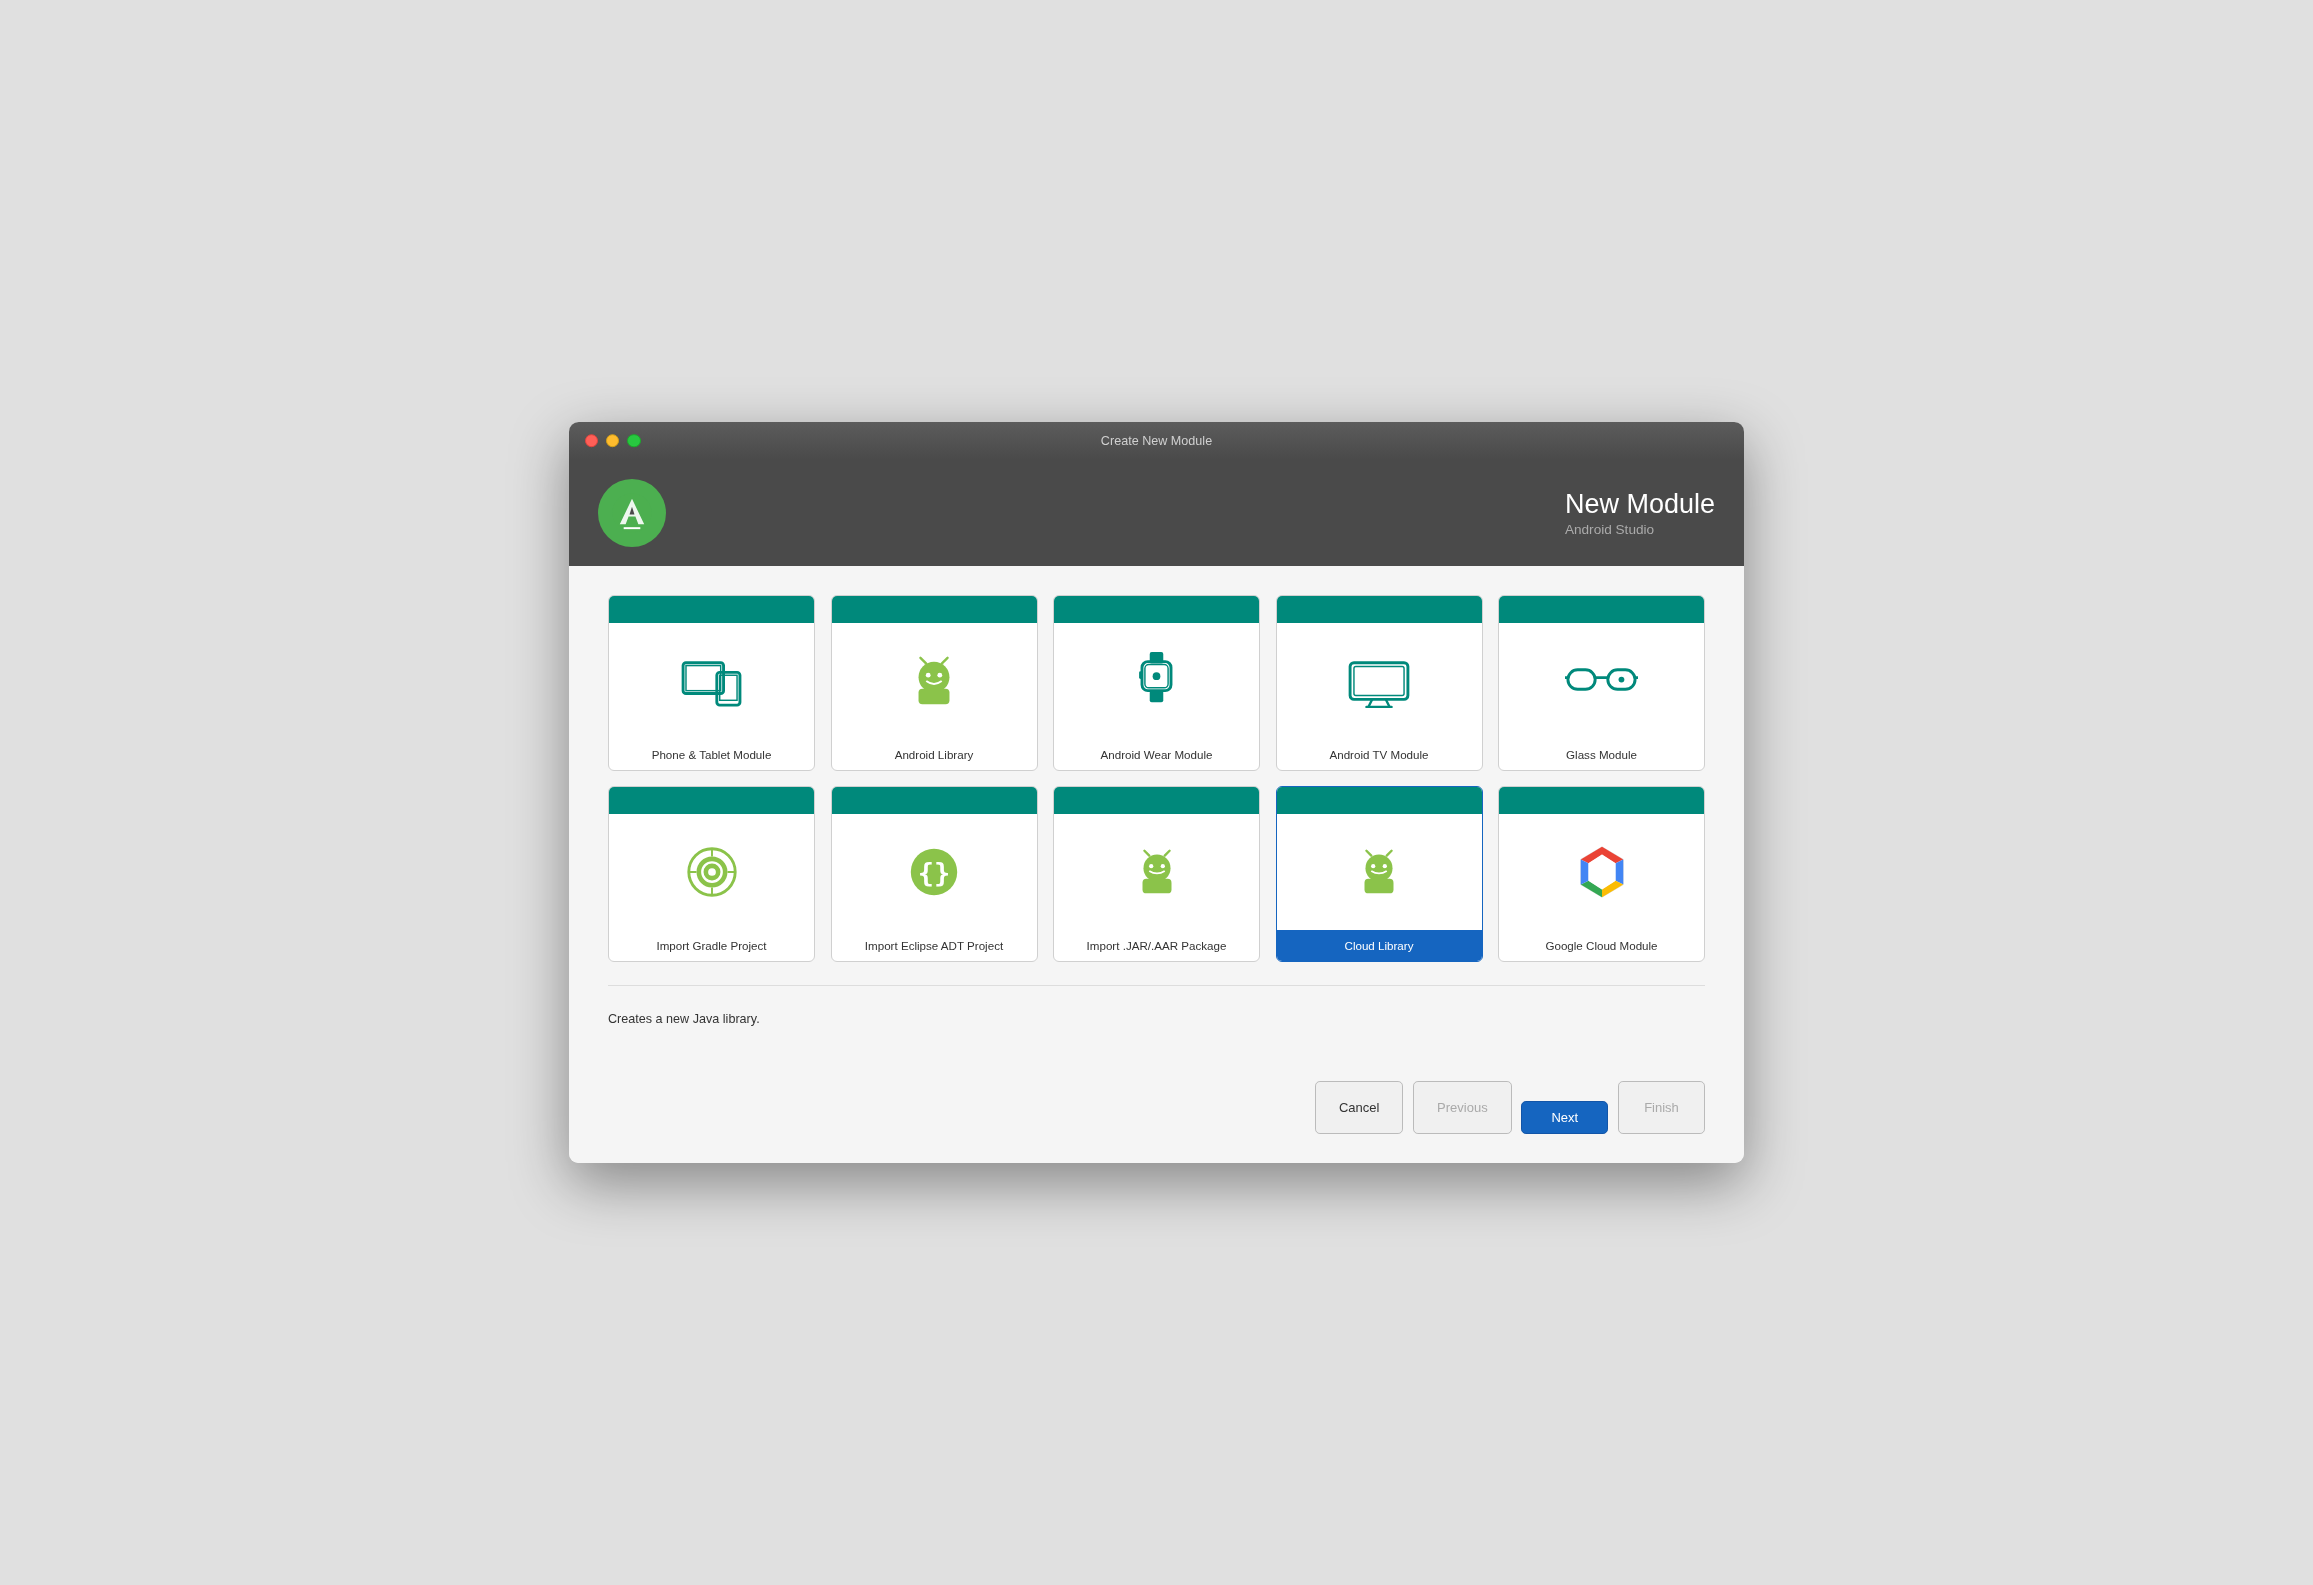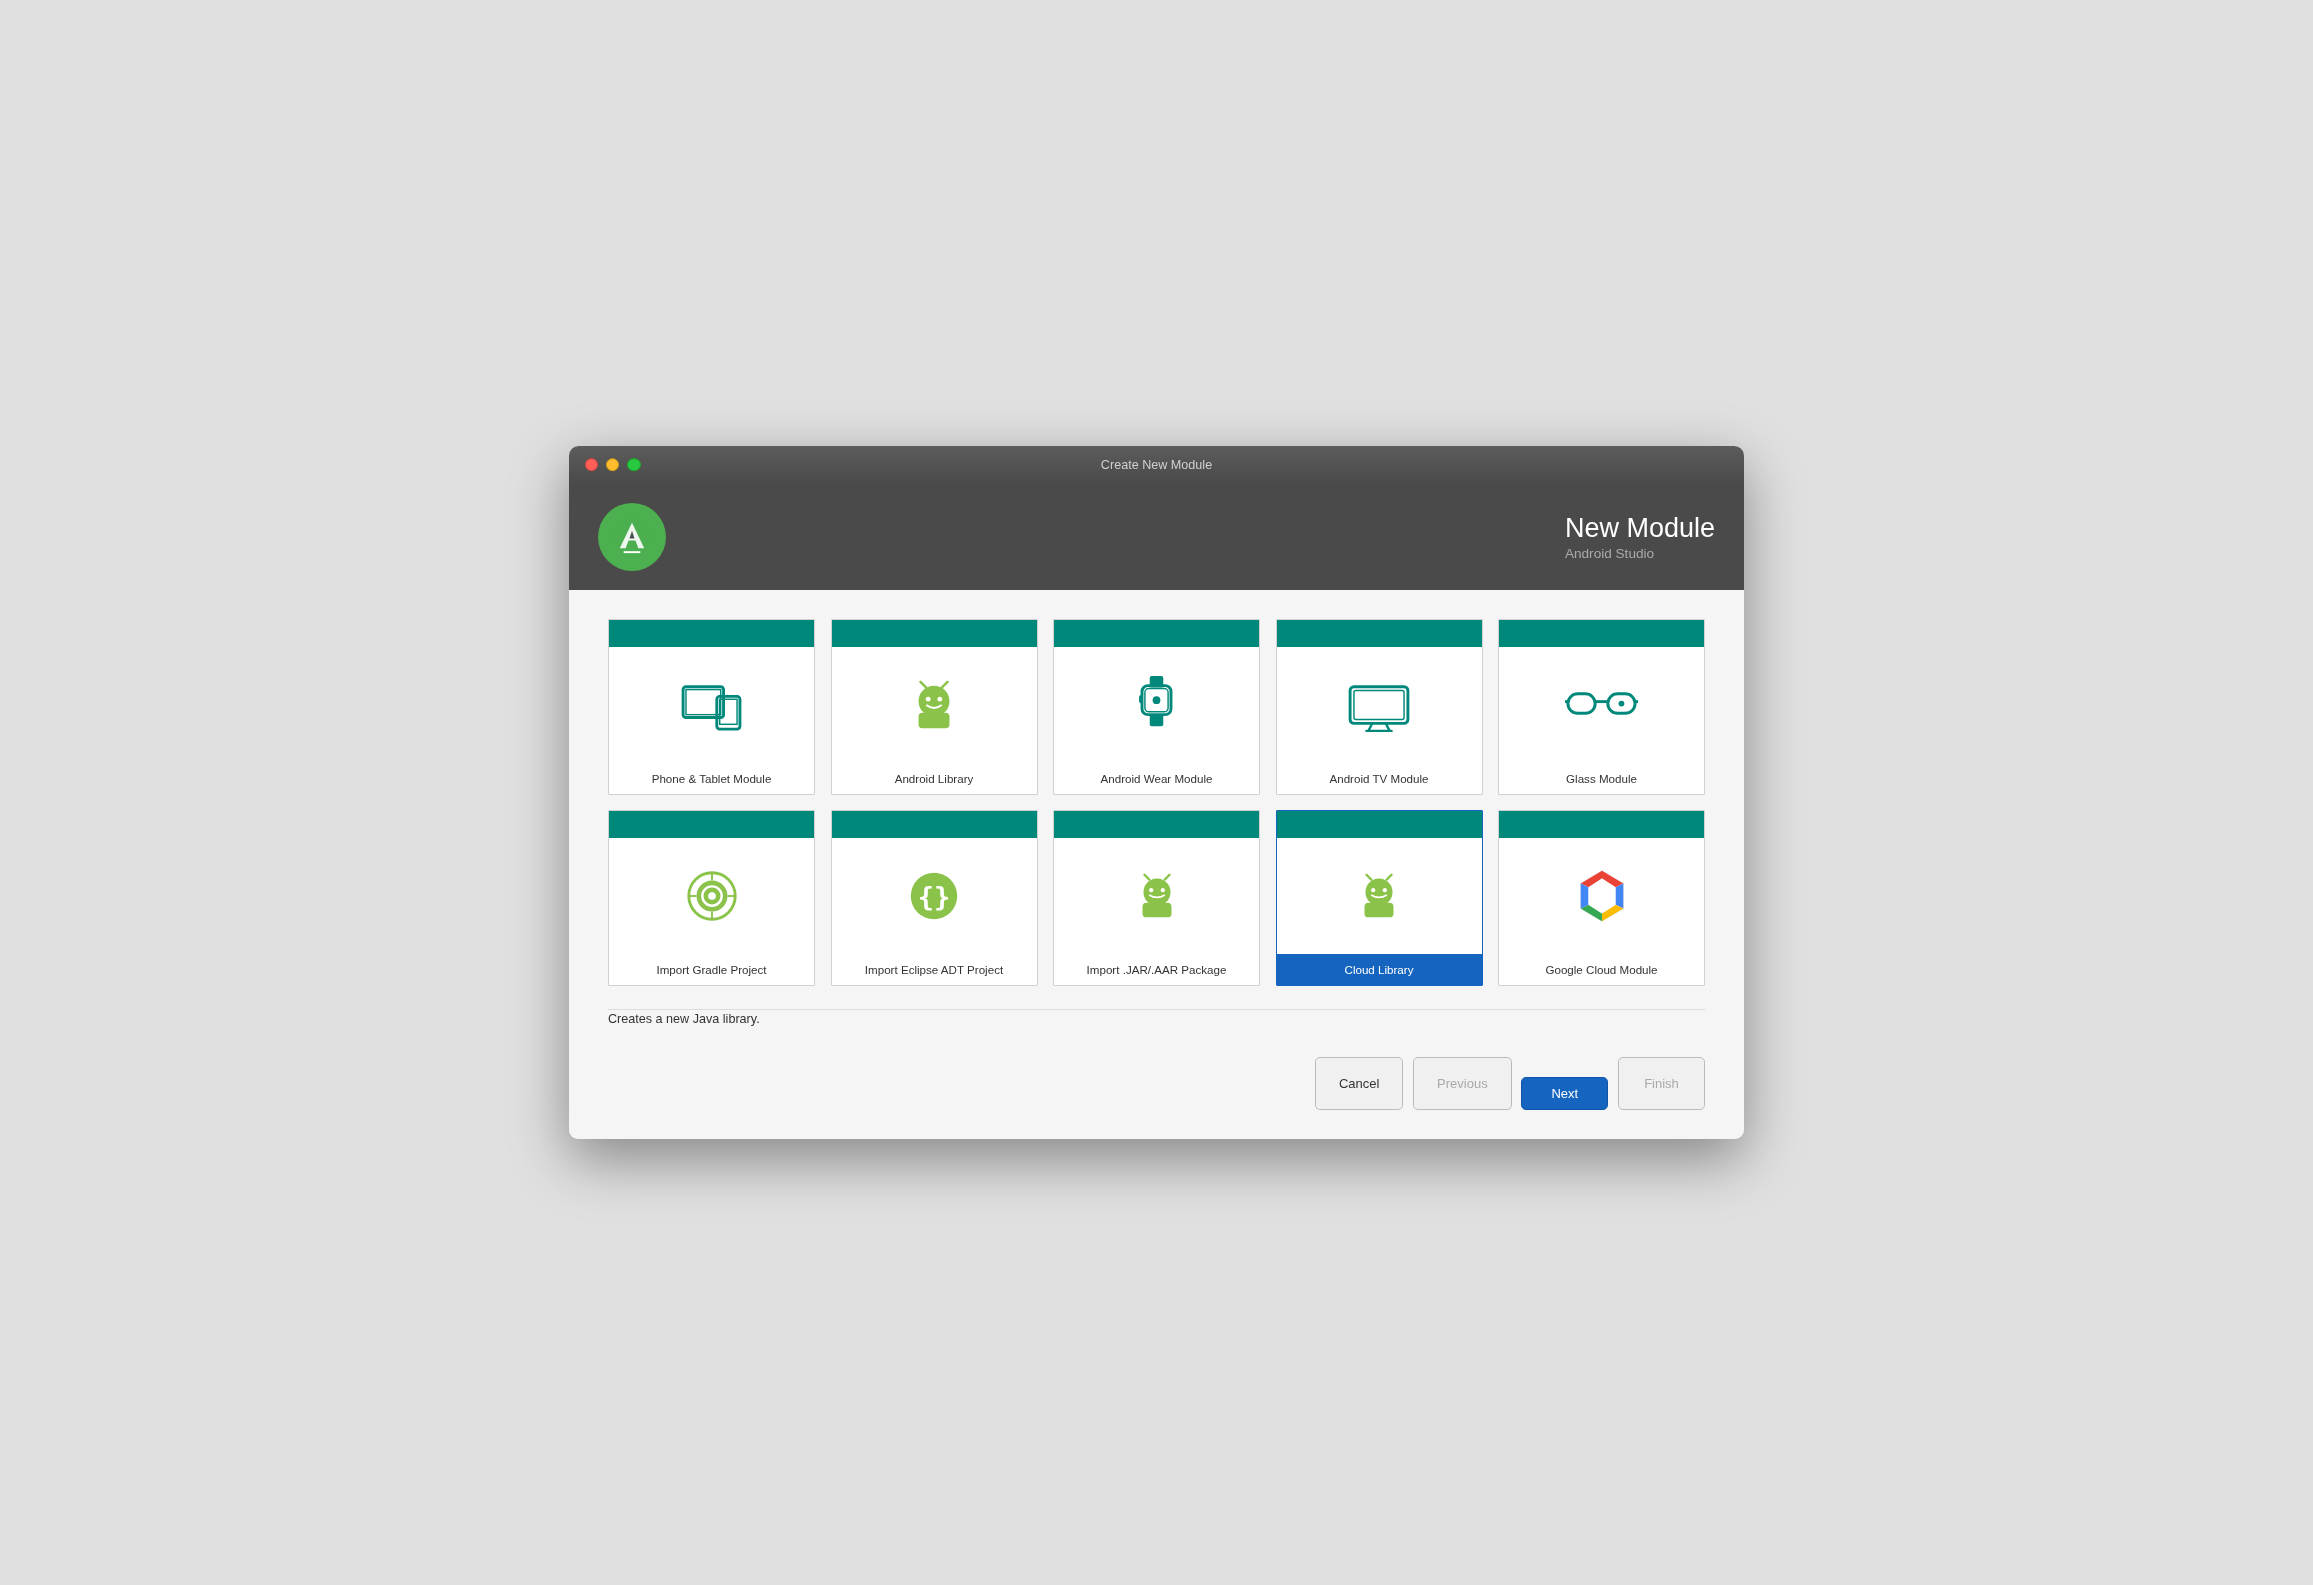--- a/index.html
+++ b/index.html
@@ -87,21 +87,21 @@
     }
     .module-grid {
       display: grid;
       grid-template-columns: repeat(5, 1fr);
       gap: 15.5px;
       margin-bottom: 23px;
     }
     .module-card {
       background: white;
       border: 1px solid #d0d0d0;
-      border-radius: 1px;
+      border-radius: 6px;
       overflow: hidden;
       cursor: pointer;
       display: flex;
       flex-direction: column;
       transition: border-color 0.1s;
     }
     .module-card.selected {
       border: 1.9px solid #1565c0;
     }
     .card-header-bar {
@@ -122,21 +122,21 @@
       font-size: 11.6px;
       color: #333;
       padding: 7.8px;
       line-height: 1.3;
     }
     .card-label.selected-label {
       background: #1565c0;
       color: white;
     }
     .description-bar {
-      padding: 2px 0;
+      padding: 26px 0;
       font-size: 12.6px;
       color: #333;
       border-top: 1px solid #ddd;
       margin-bottom: 19.4px;
     }
     .button-row {
       display: flex;
       justify-content: flex-end;
       gap: 9.7px;
       padding-top: 9.7px;

